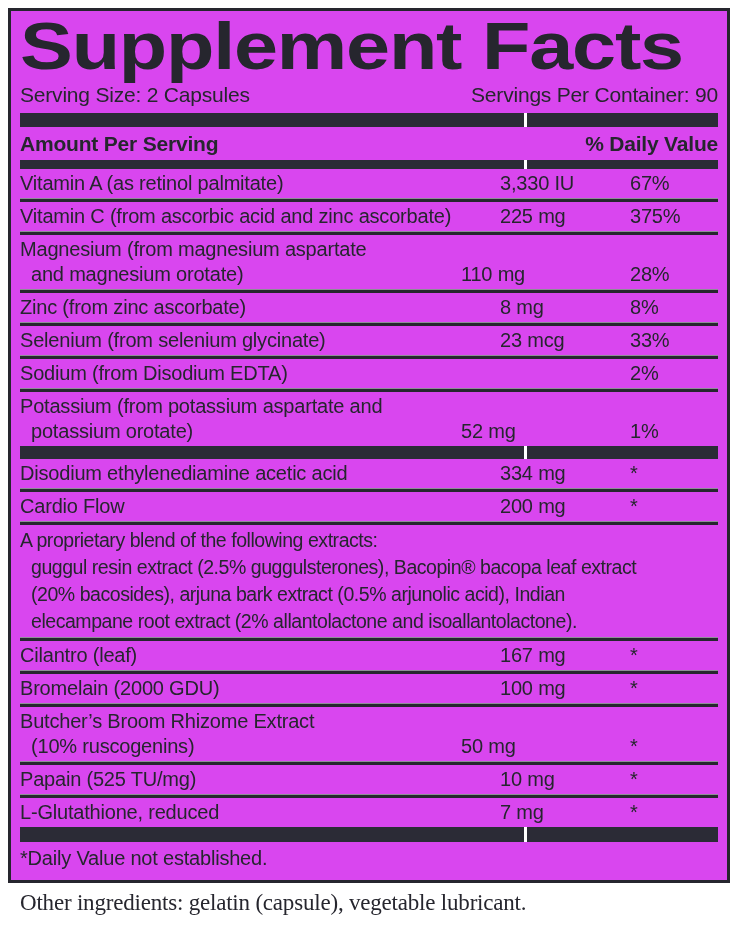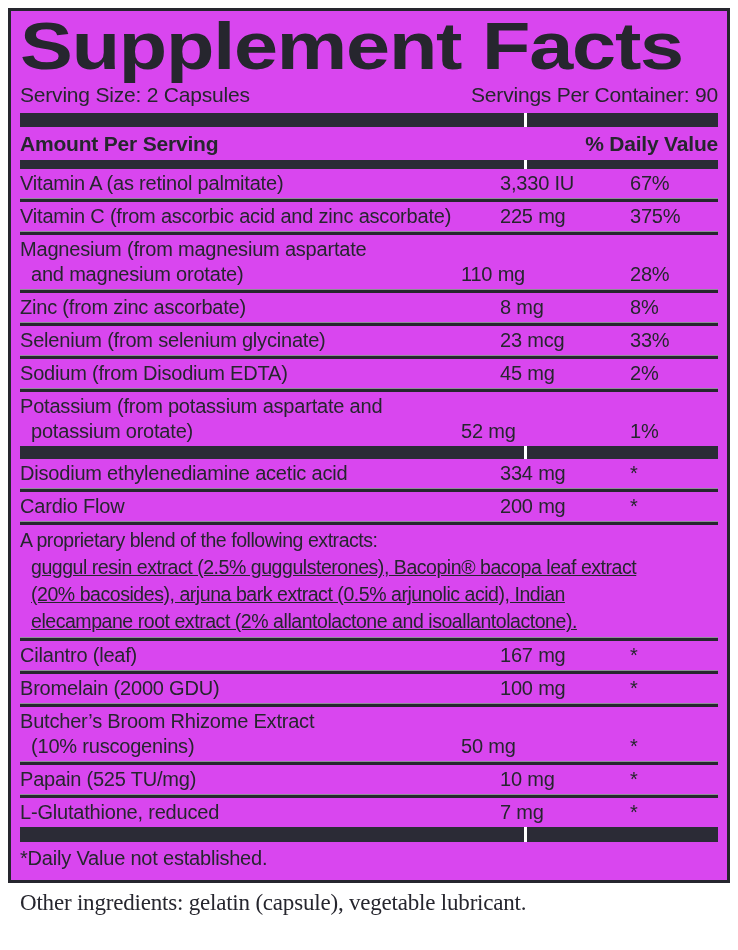--- a/index.html
+++ b/index.html
@@ -80,21 +80,21 @@
   }
   .row2 .line1{white-space:nowrap;}
   .row2 .line2{display:flex;gap:39px;}
   .row2 .line2 .name{flex:1;min-width:0;white-space:nowrap;padding-left:11px;}
   .blend{
     font-size:19.5px;line-height:27px;
     letter-spacing:-0.45px;
     padding:2px 0 2px 0;
   }
   .blend .bl{white-space:nowrap;}
-  .blend .bl.indent{padding-left:11px;text-decoration:underline;}
+  .blend .bl.indent{padding-left:11px;}
   .footnote-row{
     font-size:20px;line-height:25px;
     letter-spacing:-0.2px;
     padding:4px 0 4px 0;
   }
   .other{
     font-size:23px;line-height:26px;
     letter-spacing:-0.2px;
     padding:7px 0 0 12px;
     font-family:Liberation Serif, serif;
@@ -155,21 +155,20 @@
 
     <div class="row">
       <span class="name">Selenium (from selenium glycinate)</span>
       <span class="amt">23 mcg</span>
       <span class="dv">33%</span>
     </div>
     <div class="sep"></div>
 
     <div class="row">
       <span class="name">Sodium (from Disodium EDTA)</span>
-      <span class="amt">45 mg</span>
       <span class="dv">2%</span>
     </div>
     <div class="sep"></div>
 
     <div class="row2">
       <div class="line1">Potassium (from potassium aspartate and</div>
       <div class="line2">
         <span class="name">potassium orotate)</span>
         <span class="amt">52 mg</span>
         <span class="dv">1%</span>

